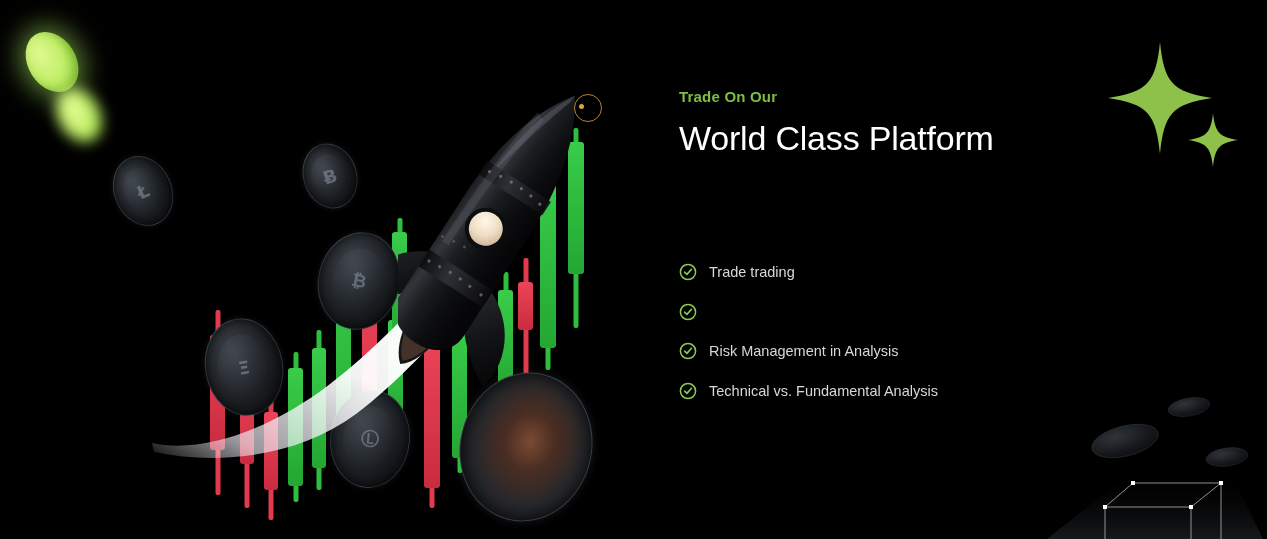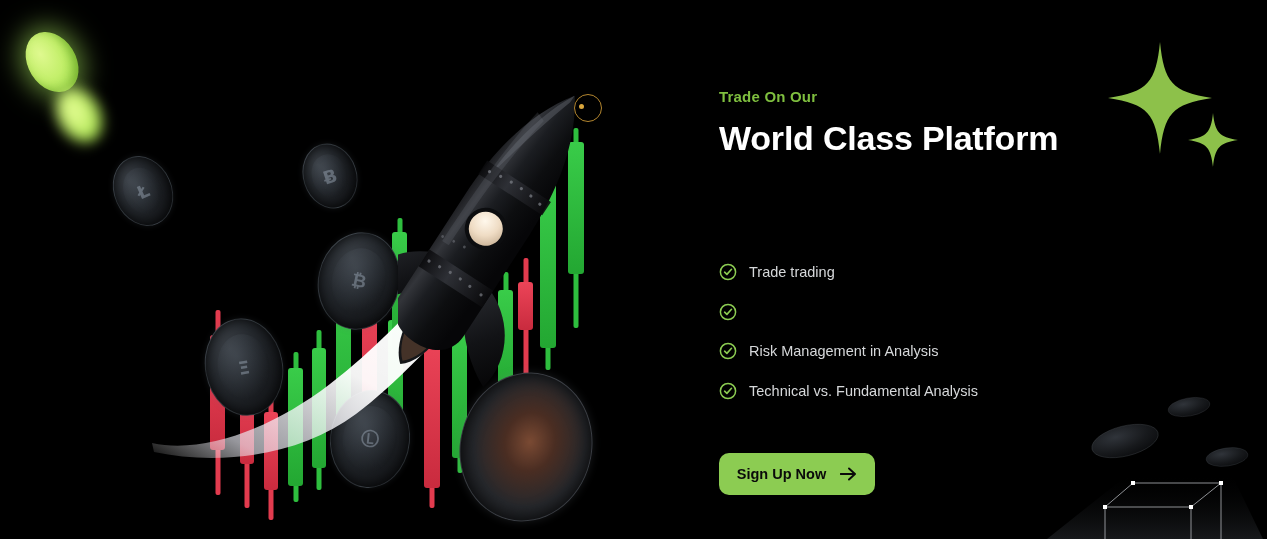--- a/index.html
+++ b/index.html
@@ -54,23 +54,23 @@
   
   #rocket{position:absolute;left:398px;top:64px;width:180px;height:330px;transform:rotate(0deg);}
   
   #trail{position:absolute;left:150px;top:280px;width:340px;height:180px;}
 
   
   .ring{position:absolute;border-radius:50%;border:1.5px solid #b3862f;}
   .ring .dot{position:absolute;width:5px;height:5px;border-radius:50%;background:#d9a63c;left:4px;top:9px;}
 
   
-  .content{position:absolute;left:719px;top:0;width:470px;height:522px;}
+  .content{position:absolute;left:679px;top:0;width:470px;height:522px;}
   .eyebrow{position:absolute;left:0;top:88px;font-size:15px;font-weight:700;color:#7fbf3f;letter-spacing:.2px;}
-  h1.title{position:absolute;left:0;top:118px;margin:0;font-size:34px;line-height:40px;font-weight:700;color:#ffffff;letter-spacing:-.2px;white-space:nowrap;}
+  h1.title{position:absolute;left:0;top:118px;margin:0;font-size:34px;line-height:40px;font-weight:400;color:#ffffff;letter-spacing:-.2px;white-space:nowrap;}
   .body-copy{position:absolute;left:0;top:168px;width:420px;margin:0;font-size:13.5px;line-height:21px;color:#b7b9bc;}
 
   ul.features{position:absolute;left:0;top:258px;margin:0;padding:0;list-style:none;width:420px;}
   ul.features li{display:flex;align-items:center;gap:12px;height:28px;margin-bottom:11.5px;}
   .check{flex:0 0 auto;width:18px;height:18px;display:block;}
   .feat-label{font-size:14.5px;color:#d6d8da;line-height:18px;}
 
   .cta{
     position:absolute;left:0;top:453px;width:156px;height:42px;
     background:#8ccc52;border:none;border-radius:10px;cursor:pointer;
@@ -309,26 +309,20 @@
         </li>
         <li>
           <svg class="check" viewBox="0 0 18 18">
             <circle cx="9" cy="9" r="7.6" fill="none" stroke="#8ccc52" stroke-width="1.5"></circle>
             <path d="M5.6,9.2 L7.9,11.4 L12.5,6.3" fill="none" stroke="#8ccc52" stroke-width="1.6" stroke-linecap="round" stroke-linejoin="round"></path>
           </svg>
           <span class="feat-label">Technical vs. Fundamental Analysis</span>
         </li>
       </ul>
 
-    <button class="cta">
-      <span class="cta-label">Sign Up Now</span>
-      <svg class="cta-arrow" viewBox="0 0 17 14">
-        <path d="M0.5,7 L14,7 M9,1.5 L15,7 L9,12.5" fill="none" stroke="#0a0a0a" stroke-width="1.9" stroke-linecap="round" stroke-linejoin="round"></path>
-      </svg>
-    </button>
   </div>
 
   <svg id="br-decor" viewBox="0 0 230 160">
     <defs>
       <linearGradient id="fanG" x1="0.5" y1="1" x2="0.5" y2="0">
         <stop offset="0%" stop-color="#2a2d31" stop-opacity="0.55"></stop>
         <stop offset="100%" stop-color="#0a0b0c" stop-opacity="0"></stop>
       </linearGradient>
       <radialGradient id="dcoin" cx="0.38" cy="0.3" r="0.8">
         <stop offset="0%" stop-color="#30343a"></stop>

